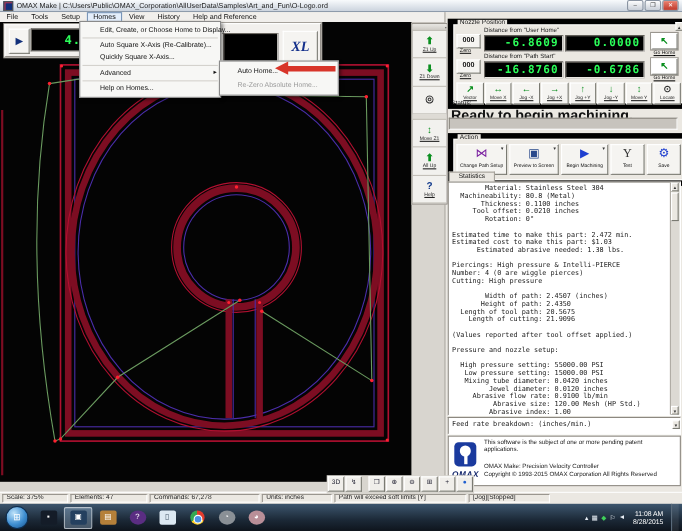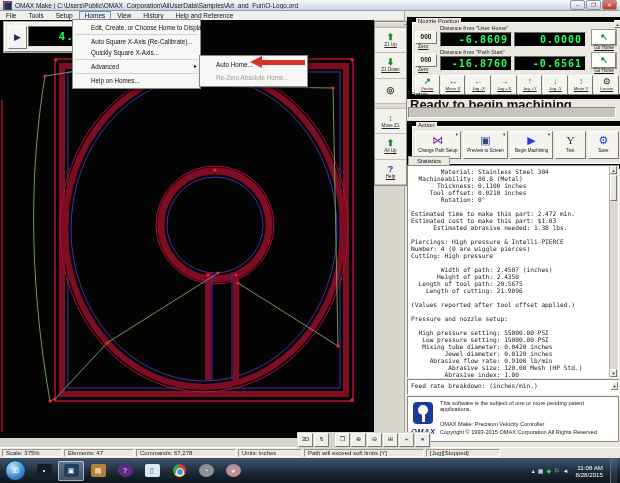--- a/index.html
+++ b/index.html
@@ -197,20 +197,27 @@
         <circle cx="352" cy="380" r="1.4"></circle>
       </g>
     </svg>
   </div>
 
   <div class="abs panelbox speed-widget">
     <div class="abs speed-btn">▶</div>
     <div class="abs led speed-led">4.4</div>
   </div>
 
+  <div class="abs panelbox square-widget">
+    <div class="abs led square-led">0</div>
+    <div class="abs square-btn">
+      <div class="square-glyph">XL</div>
+      <div class="square-label">Square</div>
+    </div>
+  </div>
 
   <div class="abs side-toolbar">
     <div class="side-grip">▪</div>
     <div class="side-btn">
       <span class="ico">⬆</span>
       <span class="lbl">Z1 Up</span>
     </div>
     <div class="side-btn">
       <span class="ico">⬇</span>
       <span class="lbl">Z1 Down</span>
@@ -247,21 +254,21 @@
       <div class="led led-val" style="left:102px;top:10px;width:72px;">0.0000</div>
       <div class="gohome" style="left:178px;top:8px;">
         <div class="ib">↖</div>
         <div class="lbl">Go Home</div>
       </div>
 
       <div class="zero-btn" style="left:3px;top:32px;">000</div>
       <div class="zero-sub" style="left:6px;top:44px;">Zero</div>
       <div class="dist-label" style="left:28px;top:27px;">Distance from "Path Start"</div>
       <div class="led led-val" style="left:28px;top:34px;width:72px;text-align:right;">-16.8760</div>
-      <div class="led led-val" style="left:102px;top:34px;width:72px;">-0.6561</div>
+      <div class="led led-val" style="left:102px;top:34px;width:72px;">-0.6786</div>
       <div class="gohome" style="left:178px;top:31px;">
         <div class="ib">↖</div>
         <div class="lbl">Go Home</div>
       </div>
 
       <div class="jog-row">
         <div class="jog-btn">
             <span class="ico">↗</span>
             <span class="lbl">Vector</span>
           </div>

